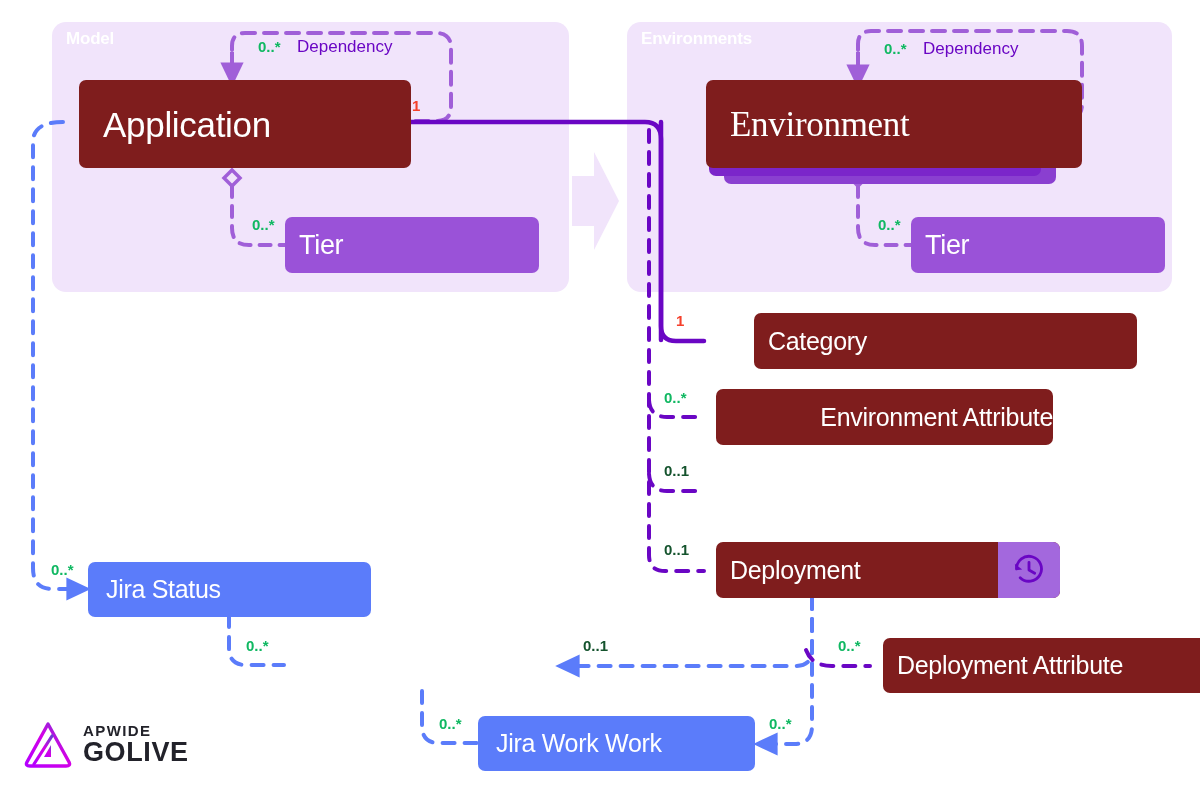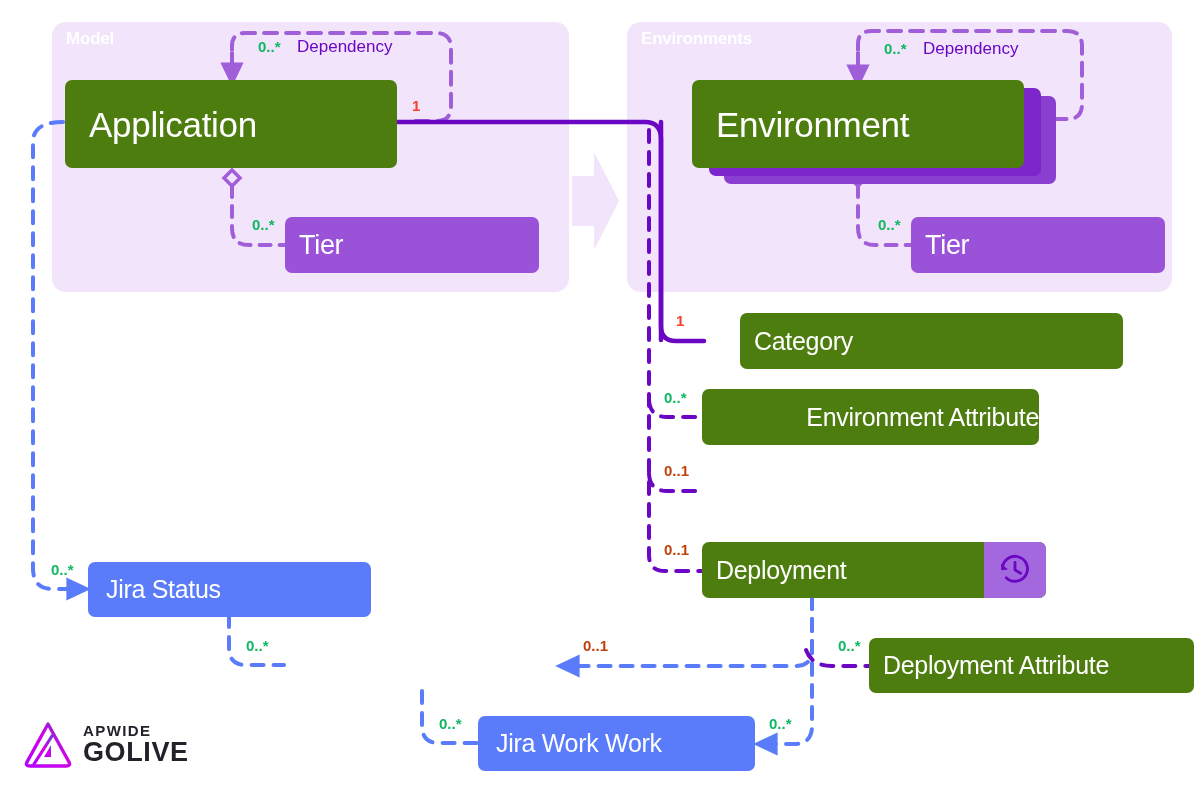--- a/index.html
+++ b/index.html
@@ -47,21 +47,21 @@
     padding-left:14px;
     font-size:27px;
     font-weight:400;
     letter-spacing:-0.3px;
     line-height:1;
   }
   .ent.small .lbl{font-size:25px;}
   .ent.big .lbl{font-size:35px;padding-left:24px;}
   .ent.jira .lbl{font-size:25px;padding-left:18px;}
 
-  .c-dark{background:#4d7c0f;}
+  .c-dark{background:#7f1d1d;margin-left:14px;}
   .c-mid{background:#9a52d8;}
   .c-blue{background:#5b7cfa;}
 
   
   .stack-l{
     position:absolute;
     border-radius:7px;
   }
 
   
@@ -78,21 +78,21 @@
   
   .mult{
     position:absolute;
     font-size:15px;
     font-weight:bold;
     letter-spacing:0px;
     white-space:nowrap;
     line-height:1;
   }
   .m-green{color:#10b862;}
-  .m-orange{color:#c2410c;}
+  .m-orange{color:#14532d;}
   .m-red{color:#f5402c;}
   .relname{
     position:absolute;
     font-size:17px;
     color:#6a06c4;
     white-space:nowrap;
     line-height:1;
   }
 
   
@@ -172,21 +172,21 @@
     <span class="lbl">Application</span>
   </div>
 
   <div class="ent c-mid" style="left:285px;top:217px;width:254px;height:56px;">
     <span class="lbl">Tier</span>
   </div>
 
   <div class="stack-l" style="left:724px;top:96px;width:332px;height:88px;background:#8a3fd0;"></div>
   <div class="stack-l" style="left:709px;top:88px;width:332px;height:88px;background:#7b25ca;"></div>
 
-  <div class="ent big c-dark" style="left:692px;top:80px;width:332px;height:88px;">
+  <div class="ent big c-dark" style="left:692px;top:80px;width:376px;height:88px;font-family:Liberation Serif, serif;">
     <span class="lbl">Environment</span>
   </div>
 
   <div class="ent c-mid" style="left:911px;top:217px;width:254px;height:56px;">
     <span class="lbl">Tier</span>
   </div>
 
   <div class="ent small c-dark" style="left:740px;top:313px;width:383px;height:56px;">
     <span class="lbl">Category</span>
   </div>

